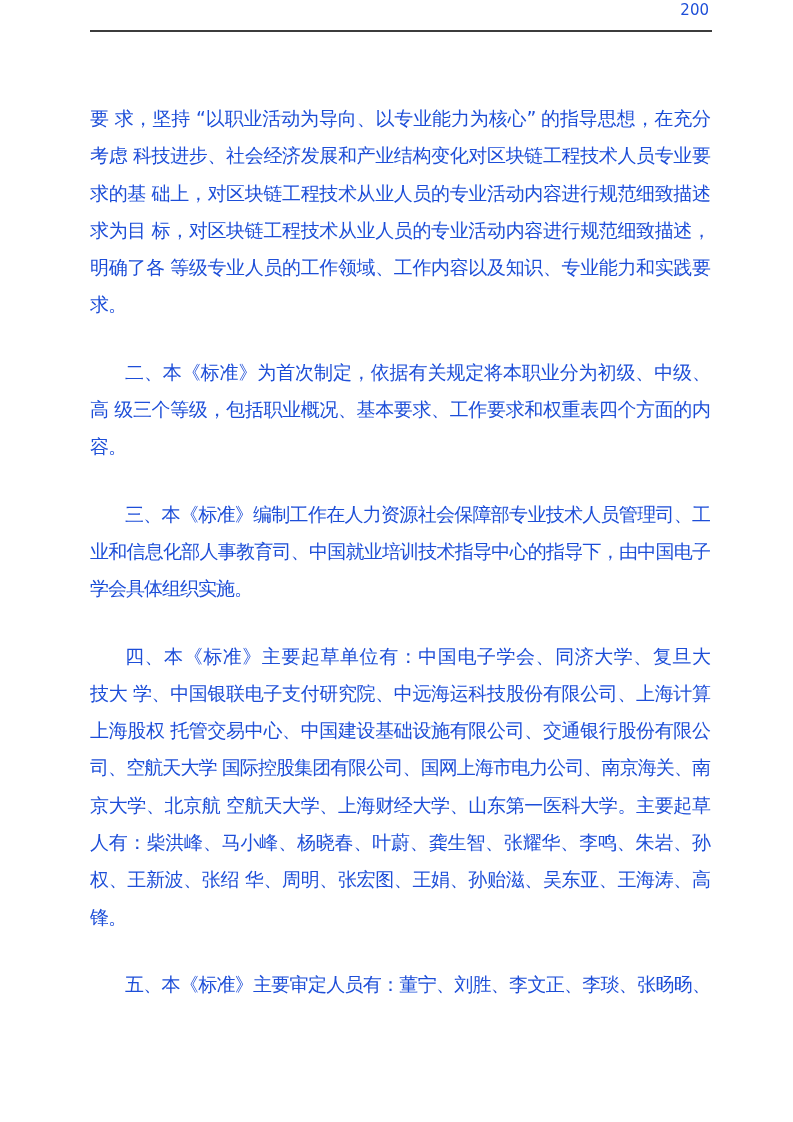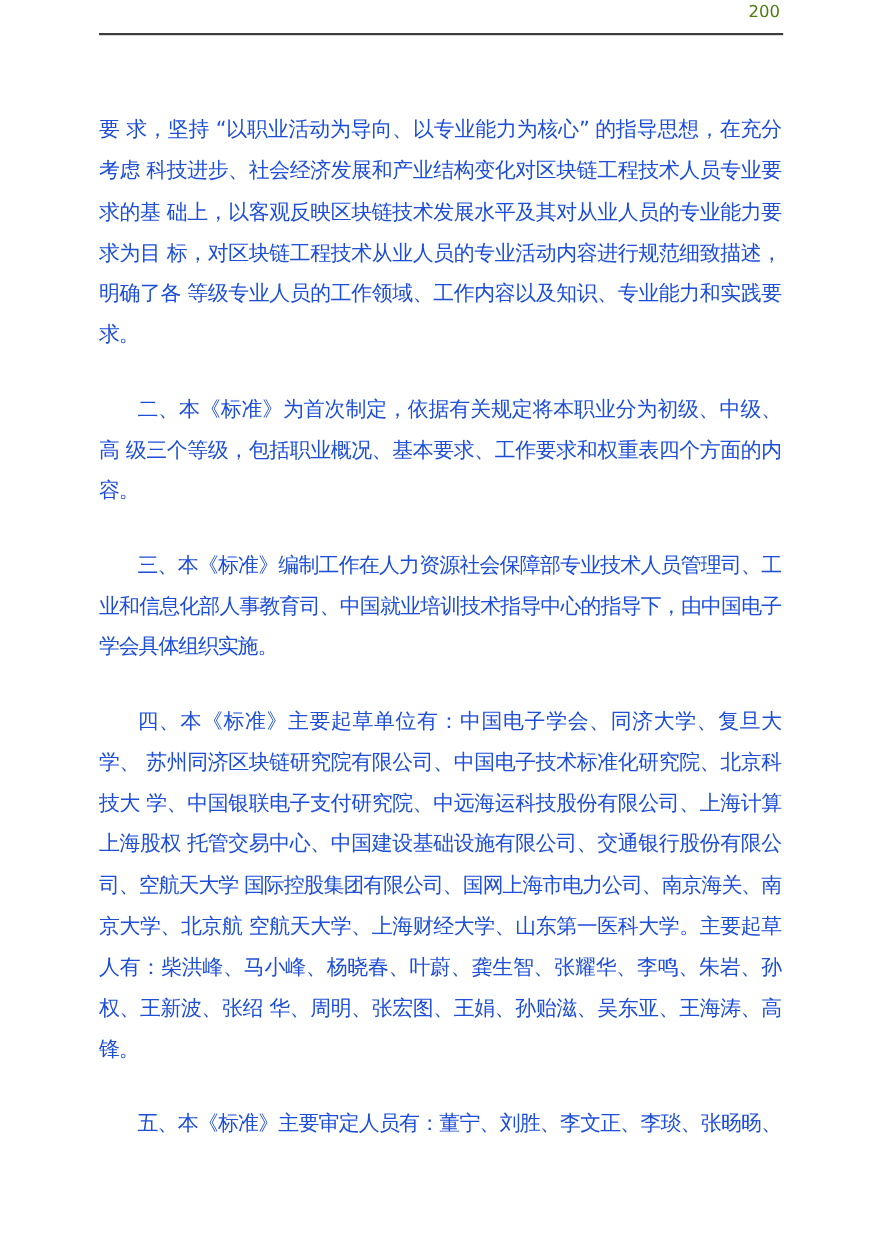--- a/index.html
+++ b/index.html
@@ -13,21 +13,21 @@
     height: 1122px;
     background: #ffffff;
     font-family: "DejaVu Sans", sans-serif;
     overflow: hidden;
   }
   .page-number {
     position: absolute;
     top: 1px;
     right: 84px;
     font-size: 15px;
-    color: #4d7c0f;
+    color: #1d4ed8;
     letter-spacing: 0;
   }
   .header-rule {
     position: absolute;
     top: 30px;
     left: 90px;
     width: 622px;
     height: 2px;
     background: #3c3c3c;
   }
@@ -62,38 +62,37 @@
 </head>
 <body>
 
 <div class="page">
   <div class="page-number">200</div>
   <div class="header-rule"></div>
   <div class="content">
       <div class="paragraph">
         <div class="line">要 求，坚持 “以职业活动为导向、以专业能力为核心” 的指导思想，在充分</div>
         <div class="line">考虑 科技进步、社会经济发展和产业结构变化对区块链工程技术人员专业要</div>
-        <div class="line">求的基 础上，以客观反映区块链技术发展水平及其对从业人员的专业能力要</div>
+        <div class="line">求的基 础上，对区块链工程技术从业人员的专业活动内容进行规范细致描述</div>
         <div class="line">求为目 标，对区块链工程技术从业人员的专业活动内容进行规范细致描述，</div>
         <div class="line">明确了各 等级专业人员的工作领域、工作内容以及知识、专业能力和实践要</div>
         <div class="line no-fill">求。</div>
       </div>
       <div class="paragraph">
         <div class="line indent">二、本《标准》为首次制定，依据有关规定将本职业分为初级、中级、</div>
         <div class="line">高 级三个等级，包括职业概况、基本要求、工作要求和权重表四个方面的内</div>
         <div class="line no-fill">容。</div>
       </div>
       <div class="paragraph">
         <div class="line indent">三、本《标准》编制工作在人力资源社会保障部专业技术人员管理司、工</div>
         <div class="line">业和信息化部人事教育司、中国就业培训技术指导中心的指导下，由中国电子</div>
         <div class="line no-fill">学会具体组织实施。</div>
       </div>
       <div class="paragraph">
         <div class="line indent">四、本《标准》主要起草单位有：中国电子学会、同济大学、复旦大</div>
-        <div class="line">学、 苏州同济区块链研究院有限公司、中国电子技术标准化研究院、北京科</div>
         <div class="line">技大 学、中国银联电子支付研究院、中远海运科技股份有限公司、上海计算</div>
         <div class="line">上海股权 托管交易中心、中国建设基础设施有限公司、交通银行股份有限公</div>
         <div class="line">司、空航天大学 国际控股集团有限公司、国网上海市电力公司、南京海关、南</div>
         <div class="line">京大学、北京航 空航天大学、上海财经大学、山东第一医科大学。主要起草</div>
         <div class="line">人有：柴洪峰、马小峰、杨晓春、叶蔚、龚生智、张耀华、李鸣、朱岩、孙</div>
         <div class="line">权、王新波、张绍 华、周明、张宏图、王娟、孙贻滋、吴东亚、王海涛、高</div>
         <div class="line no-fill">锋。</div>
       </div>
       <div class="paragraph">
         <div class="line indent">五、本《标准》主要审定人员有：董宁、刘胜、李文正、李琰、张旸旸、</div>

